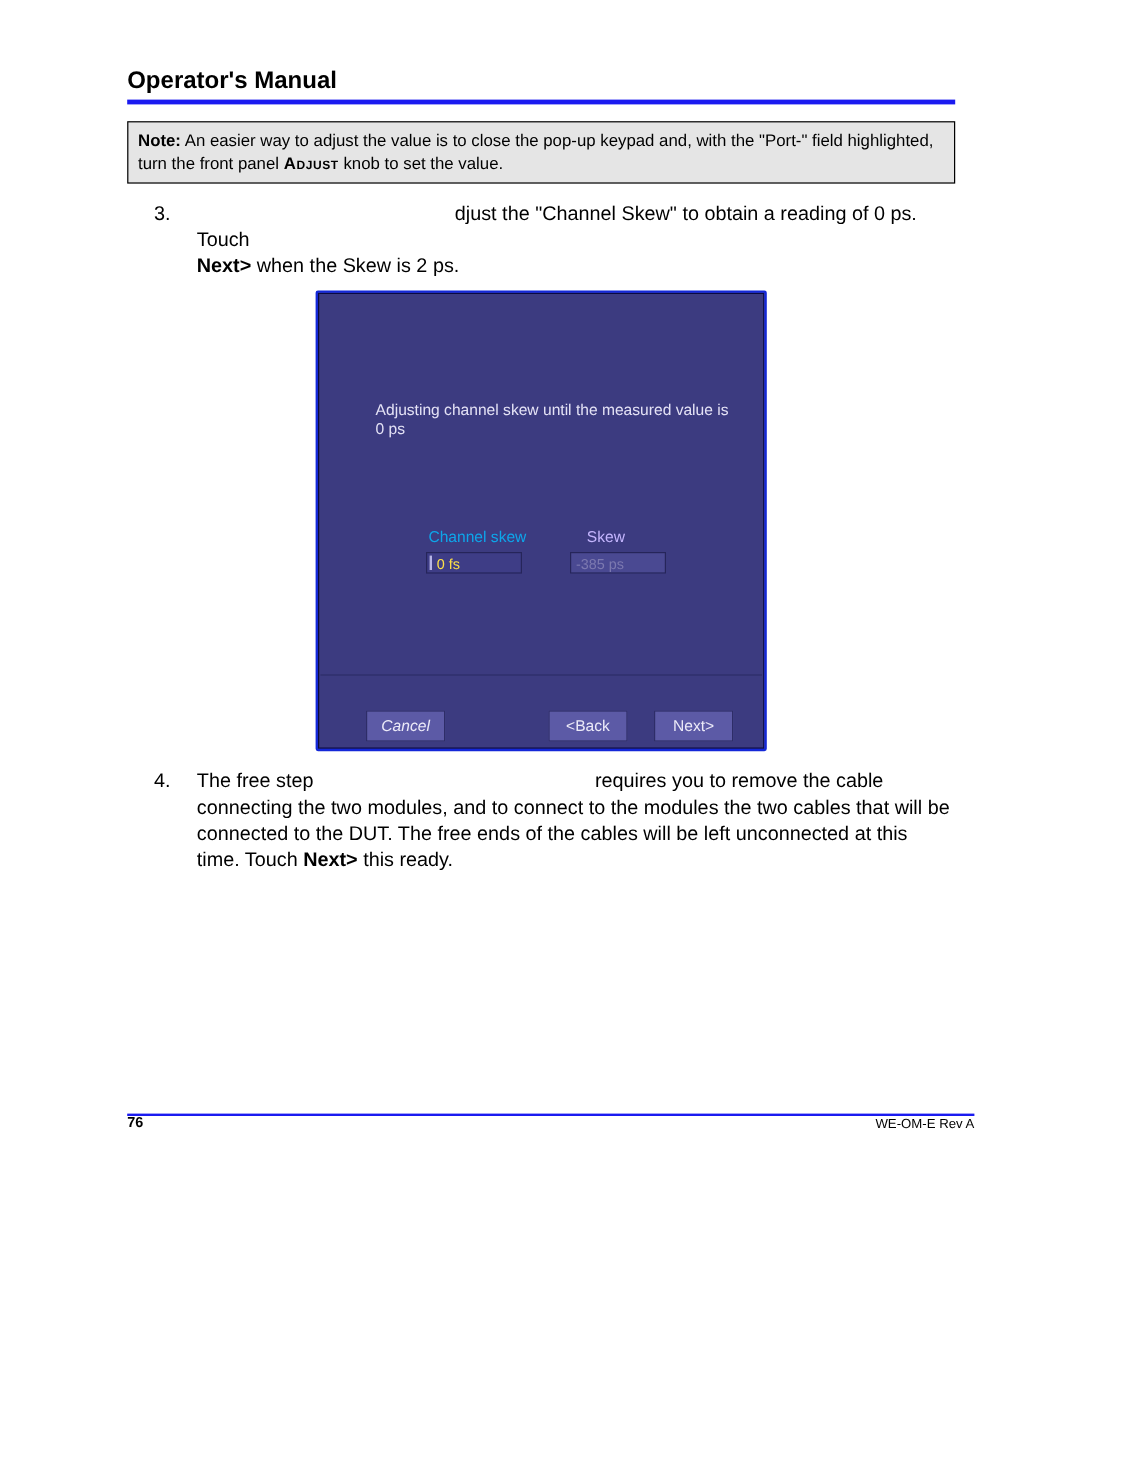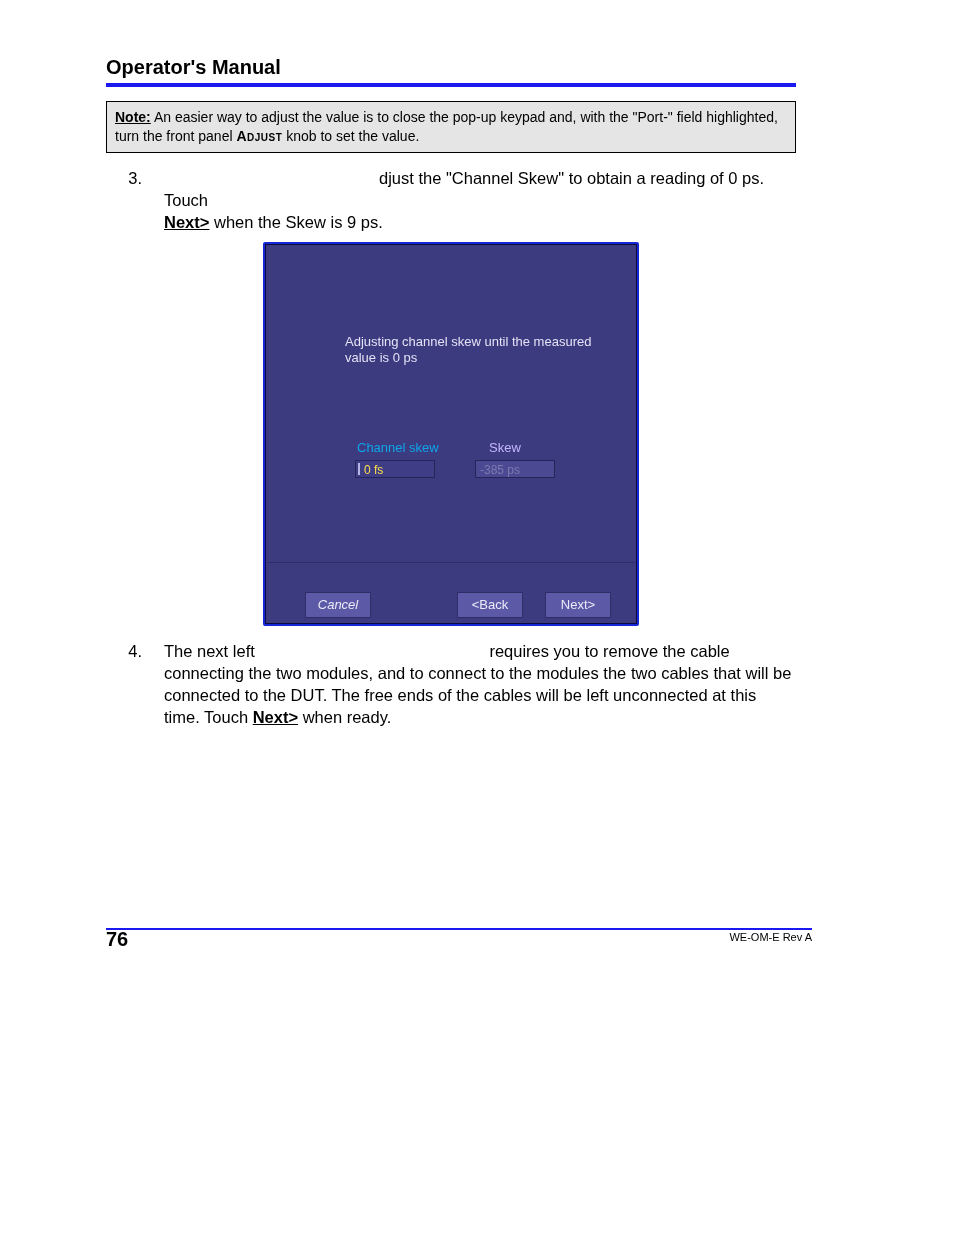--- a/index.html
+++ b/index.html
@@ -57,21 +57,21 @@
   .step .body {
     flex: 1;
   }
   .step .body .indent-gap {
     display: inline-block;
     width: 215px;
   }
   .step4 .body .indent-gap {
     width: 230px;
   }
-  .bold { font-weight: bold; text-decoration: underline; }
+  .bold { font-weight: bold; }
 
   
   .wizard-wrap {
     display: flex;
     justify-content: center;
     margin: 8px 0 14px 0;
   }
   .wizard {
     width: 372px;
     height: 380px;
@@ -100,21 +100,20 @@
     top: 22px; left: 0; right: 0; bottom: 0;
   }
   .wizard .instr {
     position: absolute;
     top: 68px;
     left: 48px;
     right: 28px;
     font-size: 13px;
     line-height: 1.25;
     color: #e4e2f5;
-    margin-left: 32px;
   }
   .wizard .field-label {
     position: absolute;
     font-size: 13px;
     color: #0ea5e9;
   }
   .wizard .field-label.channel { top: 174px; left: 92px; }
   .wizard .field-label.skew    { top: 174px; left: 224px; color: #c4b5fd; }
   .wizard .field-box {
     position: absolute;
@@ -160,21 +159,21 @@
     left: 106px; right: 100px;
     top: 920px;
     border: none;
     border-top: 2px solid #1a1af0;
   }
   .page-num {
     position: absolute;
     left: 106px;
     top: 928px;
     font-weight: bold;
-    font-size: 20px;
+    font-size: 12px;
     text-align: center;
   }
   .rev {
     position: absolute;
     right: 100px;
     top: 931px;
     font-size: 11px;
   }
 </style>
 </head>
@@ -186,21 +185,21 @@
   <hr class="blue-rule">
 
   <div class="note-box">
     <span class="bold">Note:</span><span> An easier way to adjust the value is to close the pop-up keypad and, with the "Port-" field highlighted, turn the front panel </span><span class="adjust">Adjust</span><span> knob to set the value.</span>
   </div>
 
   <div class="step step3">
     <div class="num">3.</div>
     <div class="body">
       <span class="indent-gap"></span><span>djust the "Channel Skew" to obtain a reading of 0 ps. Touch </span><br>
-      <span class="bold">Next&gt;</span><span> when the Skew is 9 ps.</span>
+      <span class="bold">Next&gt;</span><span> when the Skew is 2 ps.</span>
     </div>
   </div>
 
   <div class="wizard-wrap">
     <div class="wizard">
       <div class="content">
         <div class="instr">Adjusting channel skew until the measured value is 0 ps</div>
 
         <div class="field-label channel">Channel skew</div>
         <div class="field-label skew">Skew</div>
@@ -213,21 +212,21 @@
         <div class="btn cancel">Cancel</div>
         <div class="btn back">&lt;Back</div>
         <div class="btn next">Next&gt;</div>
       </div>
     </div>
   </div>
 
   <div class="step step4">
     <div class="num">4.</div>
     <div class="body">
-      <span>The next left</span><span class="indent-gap"></span><span> requires you to remove the cable connecting the two modules, and to connect to the modules the two cables that will be connected to the DUT. The free ends of the cables will be left unconnected at this time. Touch </span><span class="bold">Next&gt;</span><span> when ready.</span>
+      <span>The free step</span><span class="indent-gap"></span><span> requires you to remove the cable connecting the two modules, and to connect to the modules the two cables that will be connected to the DUT. The free ends of the cables will be left unconnected at this time. Touch </span><span class="bold">Next&gt;</span><span> this ready.</span>
     </div>
   </div>
 
   <hr class="thin-rule">
   <div class="page-num">76</div>
   <div class="rev">WE-OM-E Rev A</div>
 
 </div>
 
 </body></html>

